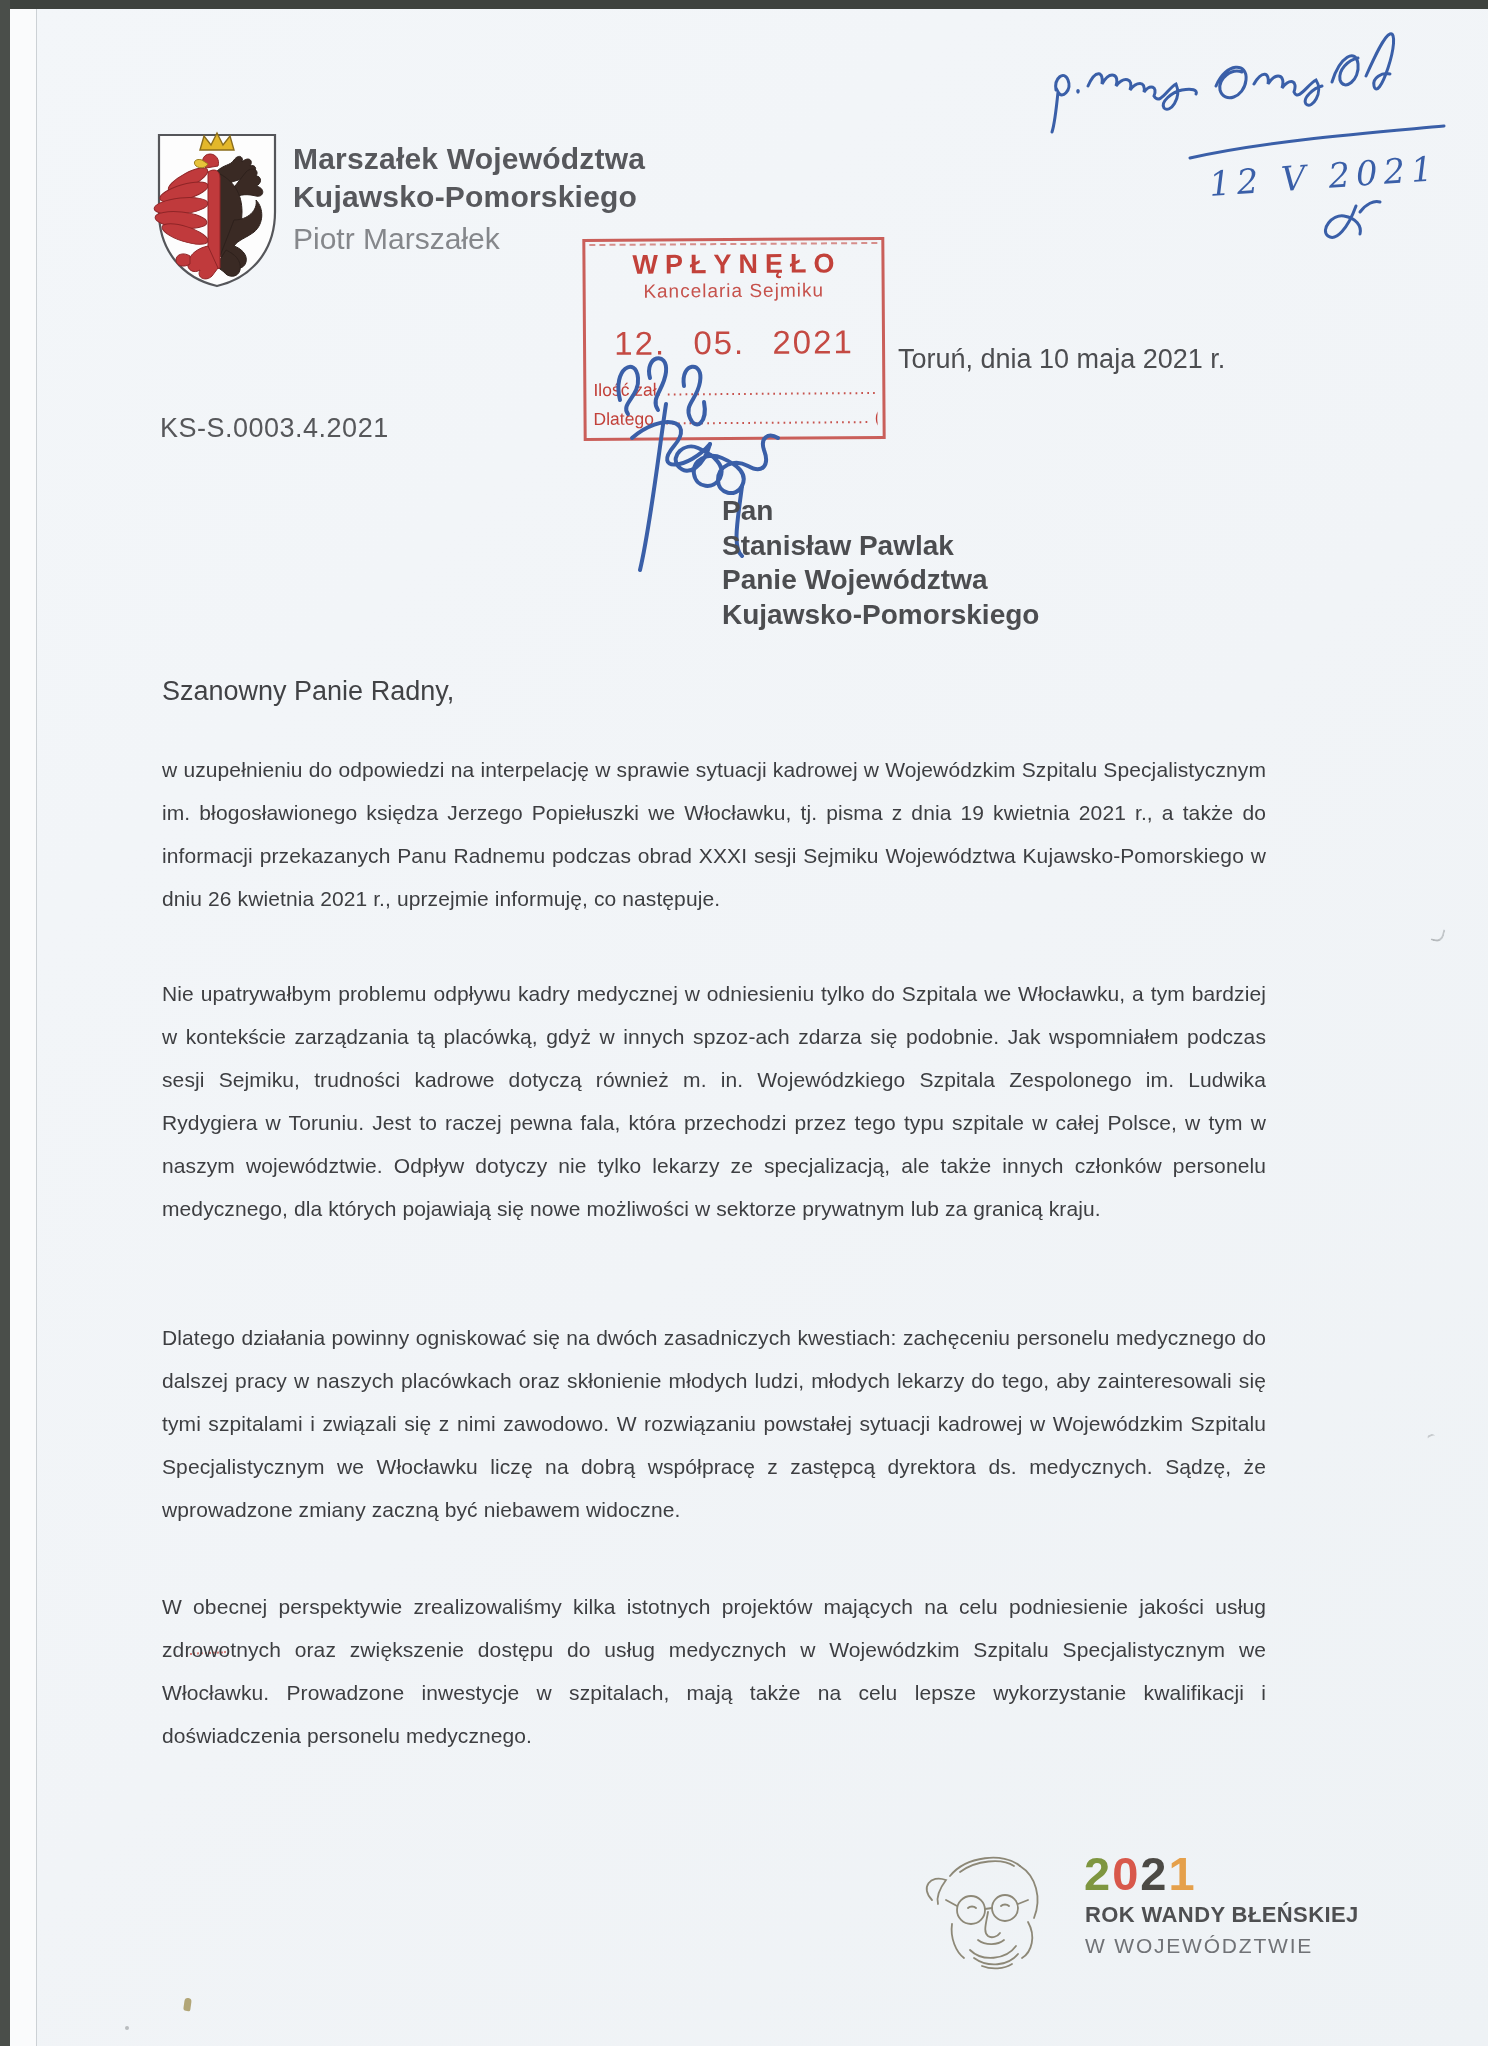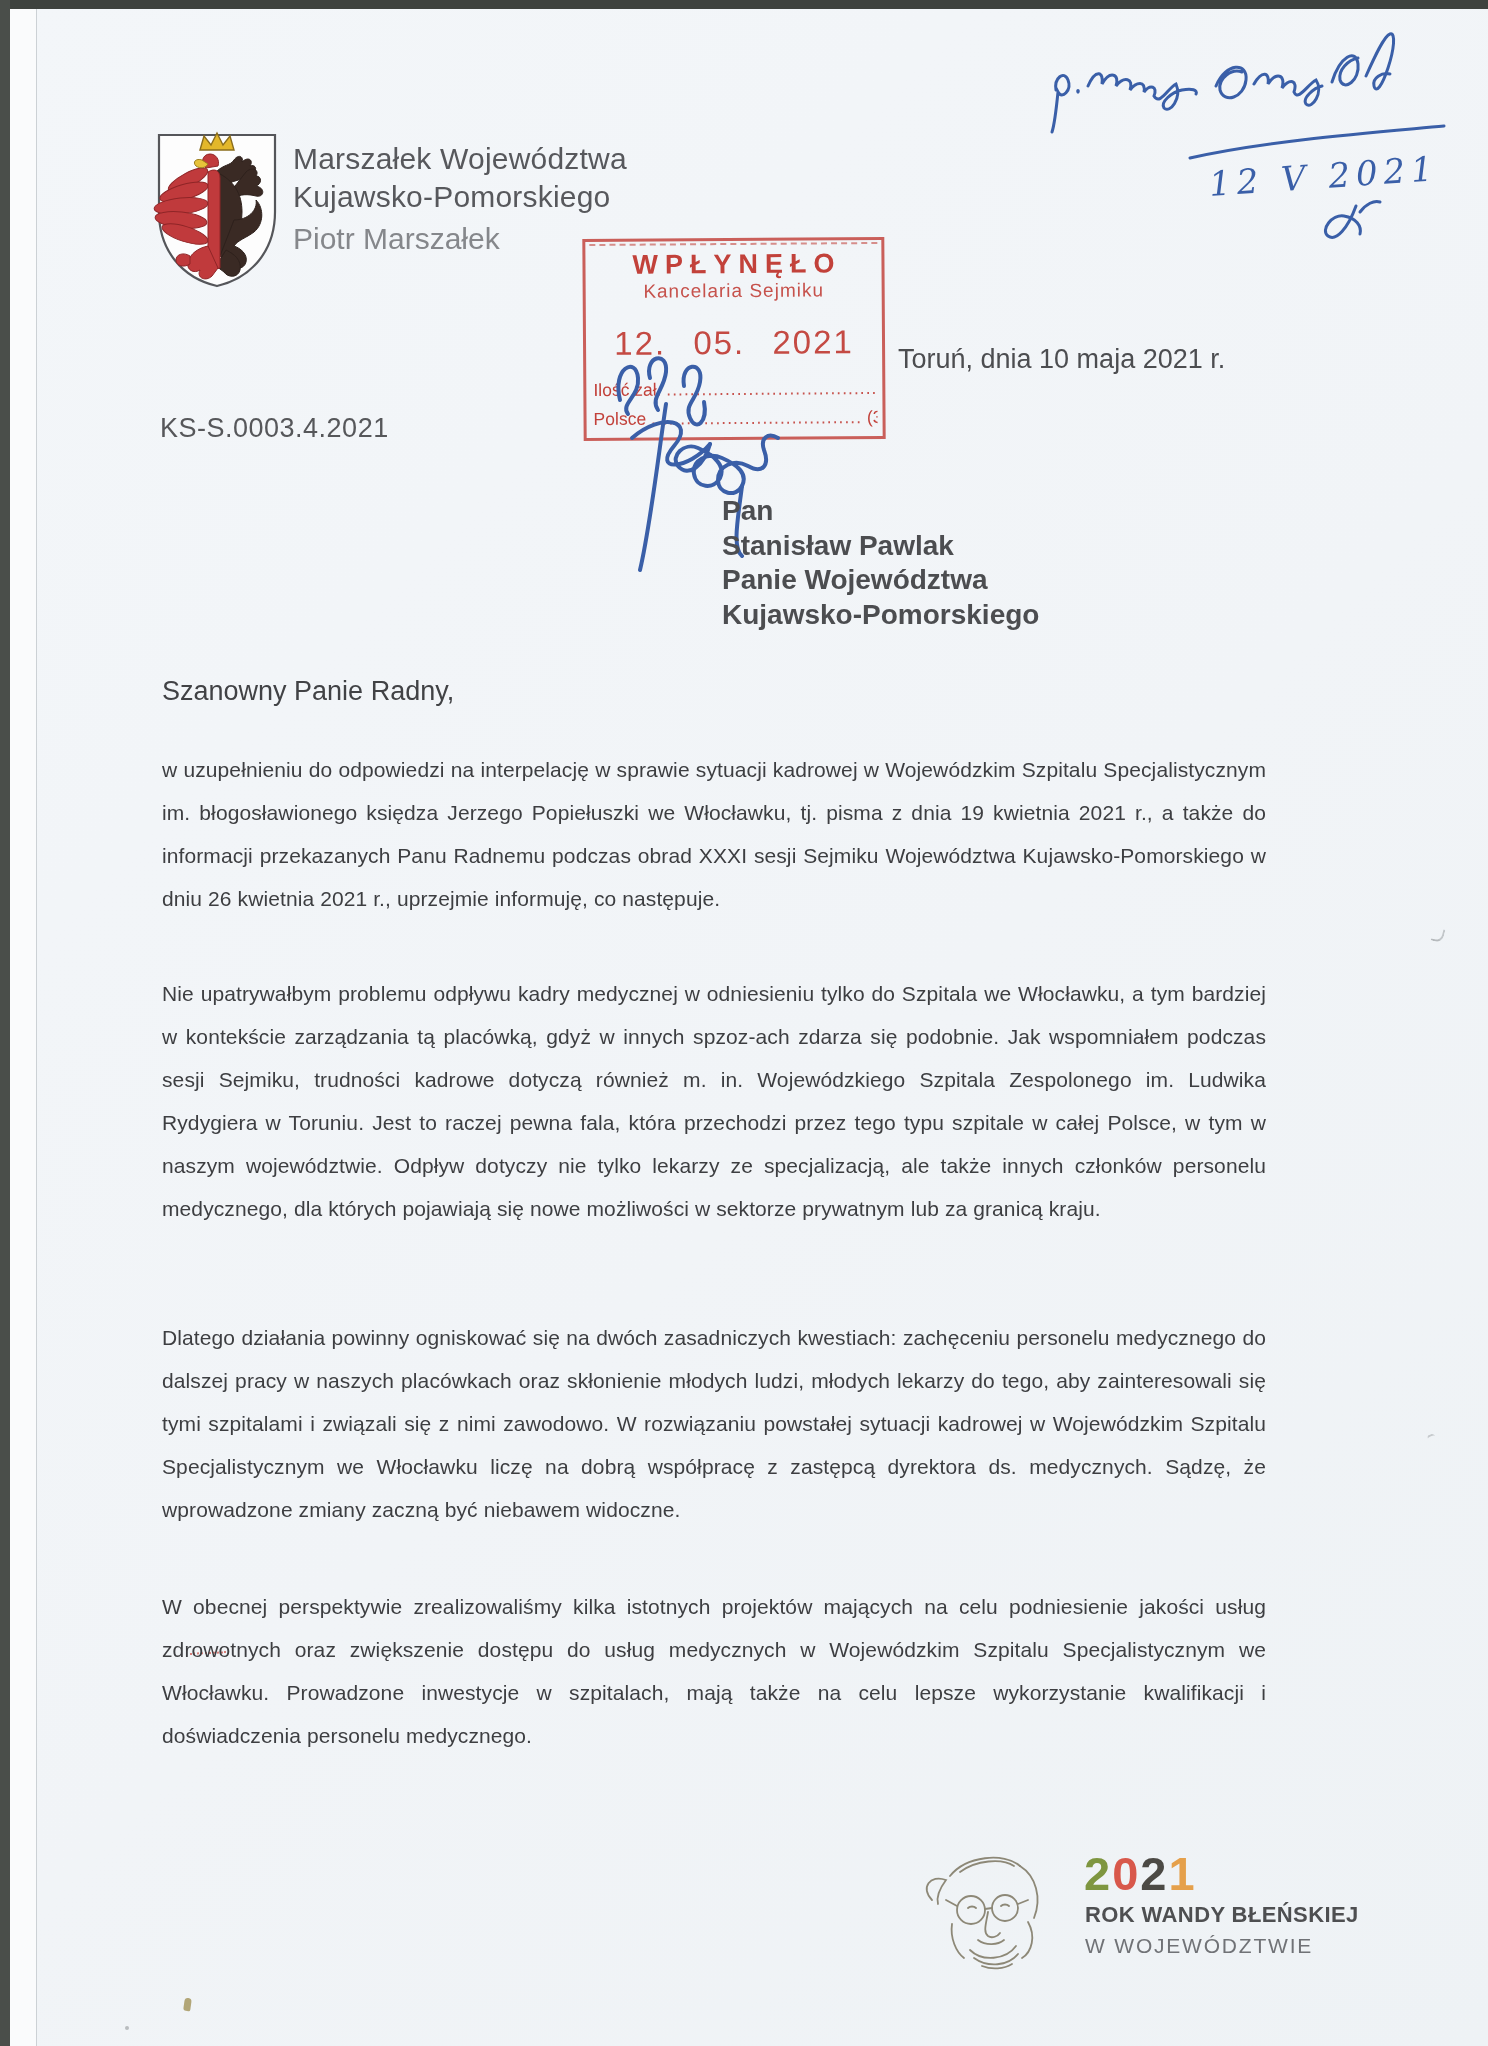--- a/index.html
+++ b/index.html
@@ -13,21 +13,21 @@
   .edge-left{position:absolute;left:0;top:0;width:10px;height:2046px;background:#4a4e4a;}
   .edge-paper{position:absolute;left:10px;top:9px;width:26px;height:2037px;background:#fafbfc;border-right:1px solid #ccd1d5;}
   .speck1{position:absolute;left:184px;top:1998px;width:7px;height:13px;background:#a29257;border-radius:4px 4px 2px 3px;transform:rotate(8deg);opacity:.8;}
   .speck2{position:absolute;left:125px;top:2026px;width:4px;height:4px;background:#b9bcbf;border-radius:50%;}
   .speck3{position:absolute;left:1432px;top:928px;width:10px;height:12px;border-bottom:2px solid #b6babd;border-right:2px solid #c3c7ca;border-radius:0 0 8px 0;transform:rotate(14deg);}
   .speck4{position:absolute;left:1428px;top:1434px;width:8px;height:8px;border-top:2px solid #c6cacd;border-radius:6px;transform:rotate(-20deg);}
   .red-squiggle{position:absolute;left:190px;top:1652px;width:36px;height:0;border-top:2px dotted #cf5a52;transform:rotate(-2deg);opacity:.75;}
 
   
   .crest{position:absolute;left:150px;top:128px;width:134px;height:162px;}
-  .org{position:absolute;left:293px;top:140px;color:#57585c;font-weight:400;font-size:30px;line-height:38px;letter-spacing:.2px;}
+  .org{position:absolute;left:293px;top:140px;color:#57585c;font-weight:700;font-size:30px;line-height:38px;letter-spacing:.2px;}
   .person{position:absolute;left:293px;top:222px;color:#85878b;font-weight:400;font-size:30px;}
 
   
   .stamp{position:absolute;left:583px;top:238px;width:302px;height:202px;border:3px solid rgba(191,57,50,.8);transform:rotate(-.4deg);color:#c2413a;box-sizing:border-box;}
   .stamp-inner-top{position:absolute;left:4px;right:4px;top:2px;border-top:2px dashed rgba(191,57,50,.55);}
   .stamp-title{margin-top:8px;text-align:center;font-size:27px;font-weight:700;letter-spacing:7px;text-indent:7px;}
   .stamp-sub{text-align:center;font-size:19px;letter-spacing:1px;margin-top:0;opacity:.9;}
   .stamp-date{text-align:center;font-size:33px;font-weight:400;letter-spacing:2px;word-spacing:16px;margin-top:22px;opacity:.95;}
   .stamp-row{position:absolute;left:7px;right:5px;font-size:17.5px;white-space:nowrap;overflow:hidden;}
   .stamp-row.r1{bottom:37px;}
@@ -107,21 +107,21 @@
   <div class="stamp">
     <div class="stamp-inner-top"></div>
     <div class="stamp-title">WPŁYNĘŁO</div>
     <div class="stamp-sub">Kancelaria Sejmiku</div>
     <div class="stamp-date">12. 05. 2021</div>
     <div class="stamp-row r1">
       <span>Ilość zał.</span>
       <span class="stamp-dots">.......................................</span>
     </div>
     <div class="stamp-row r2">
-      <span>Polsce</span>
+      <span>Dlatego</span>
       <span class="stamp-dots">....................................</span>
       <span>(3)</span>
     </div>
   </div>
 
   <svg class="sig" viewBox="0 0 230 250">
     <g fill="none" stroke="#3a5fa8" stroke-width="4" stroke-linecap="round">
       <path d="M28 62 C20 30 44 18 46 40 C48 58 28 66 36 76"></path>
       <path d="M58 40 C52 18 76 12 74 34 C72 52 58 60 66 72"></path>
       <path d="M92 48 C88 24 112 22 108 44 C105 62 92 66 98 80 C104 94 116 84 112 64"></path>

